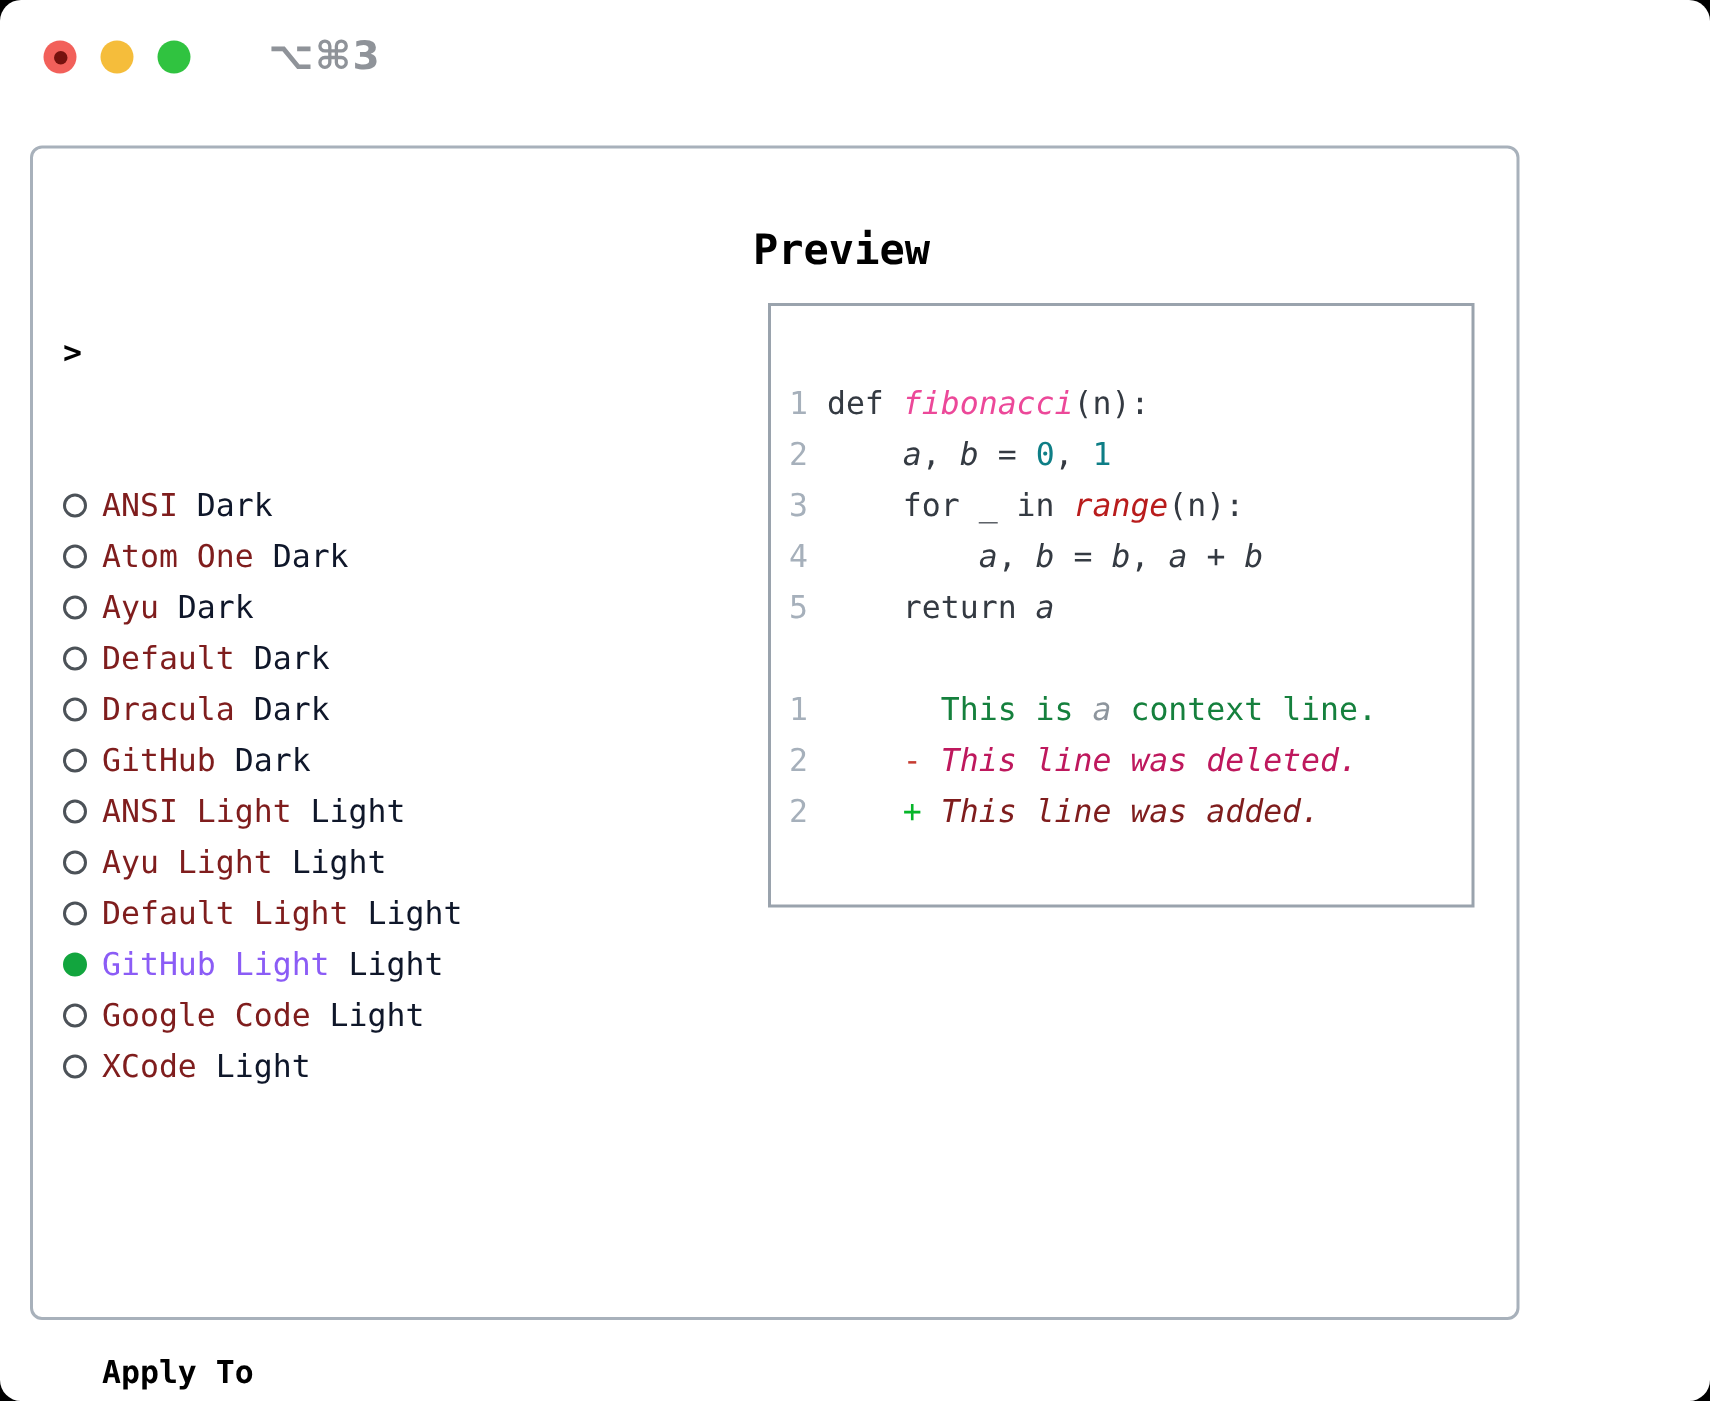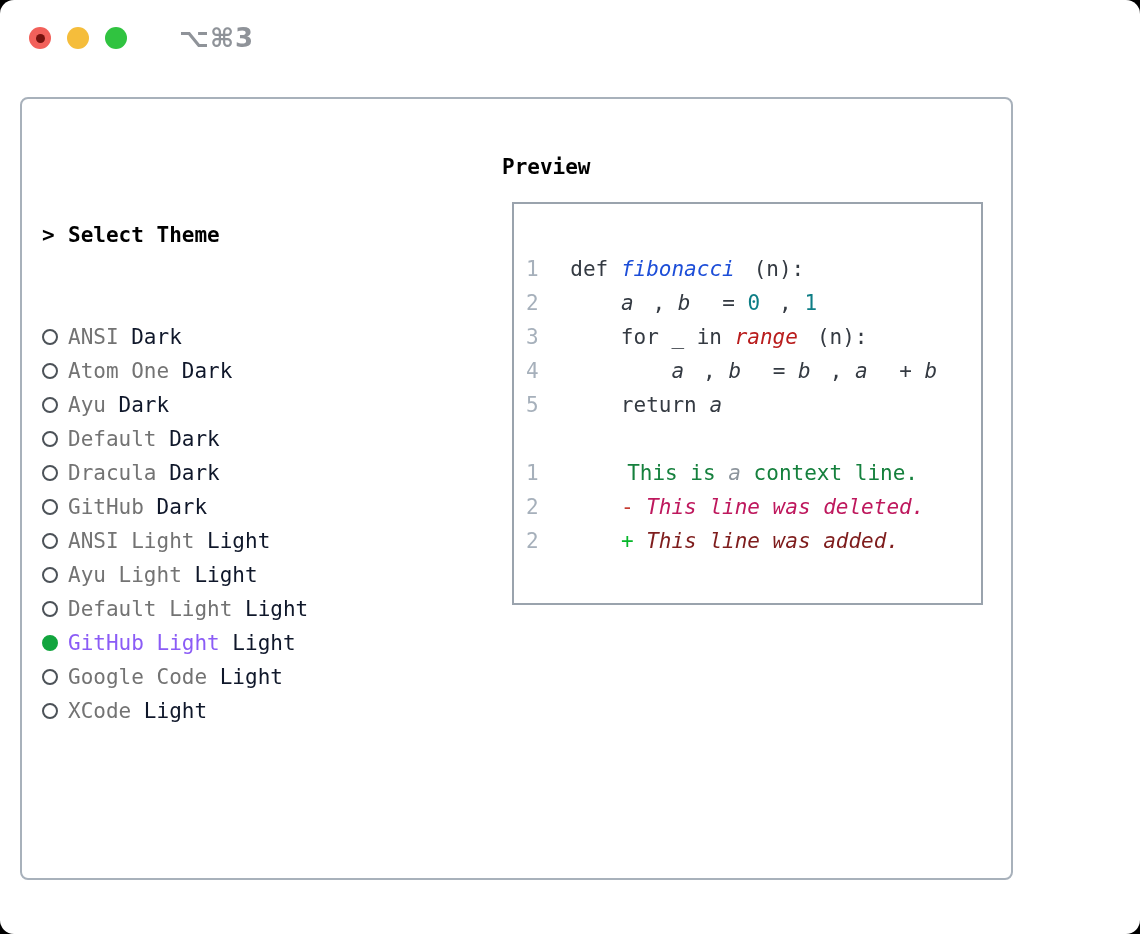--- a/index.html
+++ b/index.html
@@ -54,42 +54,42 @@
     width:26px;height:34px;flex:0 0 26px;
     display:flex;align-items:center;
   }
   .circle{
     width:12px;height:12px;border-radius:50%;
     border:2px solid #4c5258;box-sizing:content-box;
   }
   .circle.sel{background:#12a53e;border-color:#12a53e;}
   .prompt{font-weight:bold;color:#000;}
   .hdr{font-weight:bold;color:#000;}
-  .theme-name{color:#737373;}
+  .theme-name{color:#7f1d1d;}
   .theme-name.sel{color:#8b5cf6;}
   .variant{color:#0f172a;}
   
   .preview-title{
     position:absolute;left:480px;top:51px;
-    font-size:21px;line-height:34px;font-weight:bold;color:#000;
+    font-size:28px;line-height:34px;font-weight:bold;color:#000;
   }
   .preview-box{
     position:absolute;left:490px;top:103px;
     width:471px;height:403px;
     border:2px solid #9aa3ad;
     background:#fff;
     box-sizing:border-box;
     padding:48px 0 0 12px;
     overflow:hidden;
   }
   .code{font-size:21px;line-height:34px;white-space:pre;}
   .code .line{height:34px;}
   .ln{color:#a6b0bb;}
-  .tk-pl{color:#343a42;margin-left:19px;}
-  .tk-fn{color:#1d4ed8;font-style:italic;}
+  .tk-pl{color:#343a42;}
+  .tk-fn{color:#ec4899;font-style:italic;}
   .tk-bi{color:#b91c1c;font-style:italic;}
   .tk-var{color:#343a42;font-style:italic;}
   .tk-num{color:#0e7e86;}
   .tk-ctx{color:#15803d;}
   .tk-ctx-i{color:#8d959d;font-style:italic;}
   .tk-del-m{color:#c63c31;}
   .tk-del{color:#be185d;font-style:italic;}
   .tk-add-m{color:#06b62a;}
   .tk-add{color:#7f1d1d;font-style:italic;}
 </style>
@@ -105,24 +105,27 @@
     <span class="light light-yellow"></span>
     <span class="light light-green"></span>
     <span class="win-title">⌥⌘3</span>
   </div>
 
   <div class="panel">
 
     <div class="left-col">
       <div class="row">
         <span class="bullet-box"><span class="prompt">&gt;</span></span>
-        <span class="hdr">Select Theme</span>
       </div>
       <div id="theme-list"><div class="row"><span class="bullet-box"><span class="circle"></span></span><span class="theme-name">ANSI</span><span class="variant"> Dark</span></div><div class="row"><span class="bullet-box"><span class="circle"></span></span><span class="theme-name">Atom One</span><span class="variant"> Dark</span></div><div class="row"><span class="bullet-box"><span class="circle"></span></span><span class="theme-name">Ayu</span><span class="variant"> Dark</span></div><div class="row"><span class="bullet-box"><span class="circle"></span></span><span class="theme-name">Default</span><span class="variant"> Dark</span></div><div class="row"><span class="bullet-box"><span class="circle"></span></span><span class="theme-name">Dracula</span><span class="variant"> Dark</span></div><div class="row"><span class="bullet-box"><span class="circle"></span></span><span class="theme-name">GitHub</span><span class="variant"> Dark</span></div><div class="row"><span class="bullet-box"><span class="circle"></span></span><span class="theme-name">ANSI Light</span><span class="variant"> Light</span></div><div class="row"><span class="bullet-box"><span class="circle"></span></span><span class="theme-name">Ayu Light</span><span class="variant"> Light</span></div><div class="row"><span class="bullet-box"><span class="circle"></span></span><span class="theme-name">Default Light</span><span class="variant"> Light</span></div><div class="row"><span class="bullet-box"><span class="circle sel"></span></span><span class="theme-name sel">GitHub Light</span><span class="variant"> Light</span></div><div class="row"><span class="bullet-box"><span class="circle"></span></span><span class="theme-name">Google Code</span><span class="variant"> Light</span></div><div class="row"><span class="bullet-box"><span class="circle"></span></span><span class="theme-name">XCode</span><span class="variant"> Light</span></div></div>
       <div class="spacer"></div>
+      <div class="row">
+        <span class="bullet-box"></span>
+        <span class="hdr">Apply To</span>
+      </div>
       
       
       
       
     </div>
 
     <div class="preview-title">Preview</div>
 
     <div class="preview-box">
       <div class="code" id="code-block"><div class="line"><span class="ln">1 </span><span class="tk-pl">def </span><span class="tk-fn">fibonacci</span><span class="tk-pl">(n):</span></div><div class="line"><span class="ln">2 </span><span class="tk-pl">    </span><span class="tk-var">a</span><span class="tk-pl">, </span><span class="tk-var">b</span><span class="tk-pl"> = </span><span class="tk-num">0</span><span class="tk-pl">, </span><span class="tk-num">1</span></div><div class="line"><span class="ln">3 </span><span class="tk-pl">    for _ in </span><span class="tk-bi">range</span><span class="tk-pl">(n):</span></div><div class="line"><span class="ln">4 </span><span class="tk-pl">        </span><span class="tk-var">a</span><span class="tk-pl">, </span><span class="tk-var">b</span><span class="tk-pl"> = </span><span class="tk-var">b</span><span class="tk-pl">, </span><span class="tk-var">a</span><span class="tk-pl"> + </span><span class="tk-var">b</span></div><div class="line"><span class="ln">5 </span><span class="tk-pl">    return </span><span class="tk-var">a</span></div><div class="line"><span class="ln"></span></div><div class="line"><span class="ln">1 </span><span class="tk-ctx">      </span><span class="tk-ctx">This is </span><span class="tk-ctx-i">a</span><span class="tk-ctx"> context line.</span></div><div class="line"><span class="ln">2 </span><span class="tk-pl">    </span><span class="tk-del-m">- </span><span class="tk-del">This line was deleted.</span></div><div class="line"><span class="ln">2 </span><span class="tk-pl">    </span><span class="tk-add-m">+ </span><span class="tk-add">This line was added.</span></div></div>

